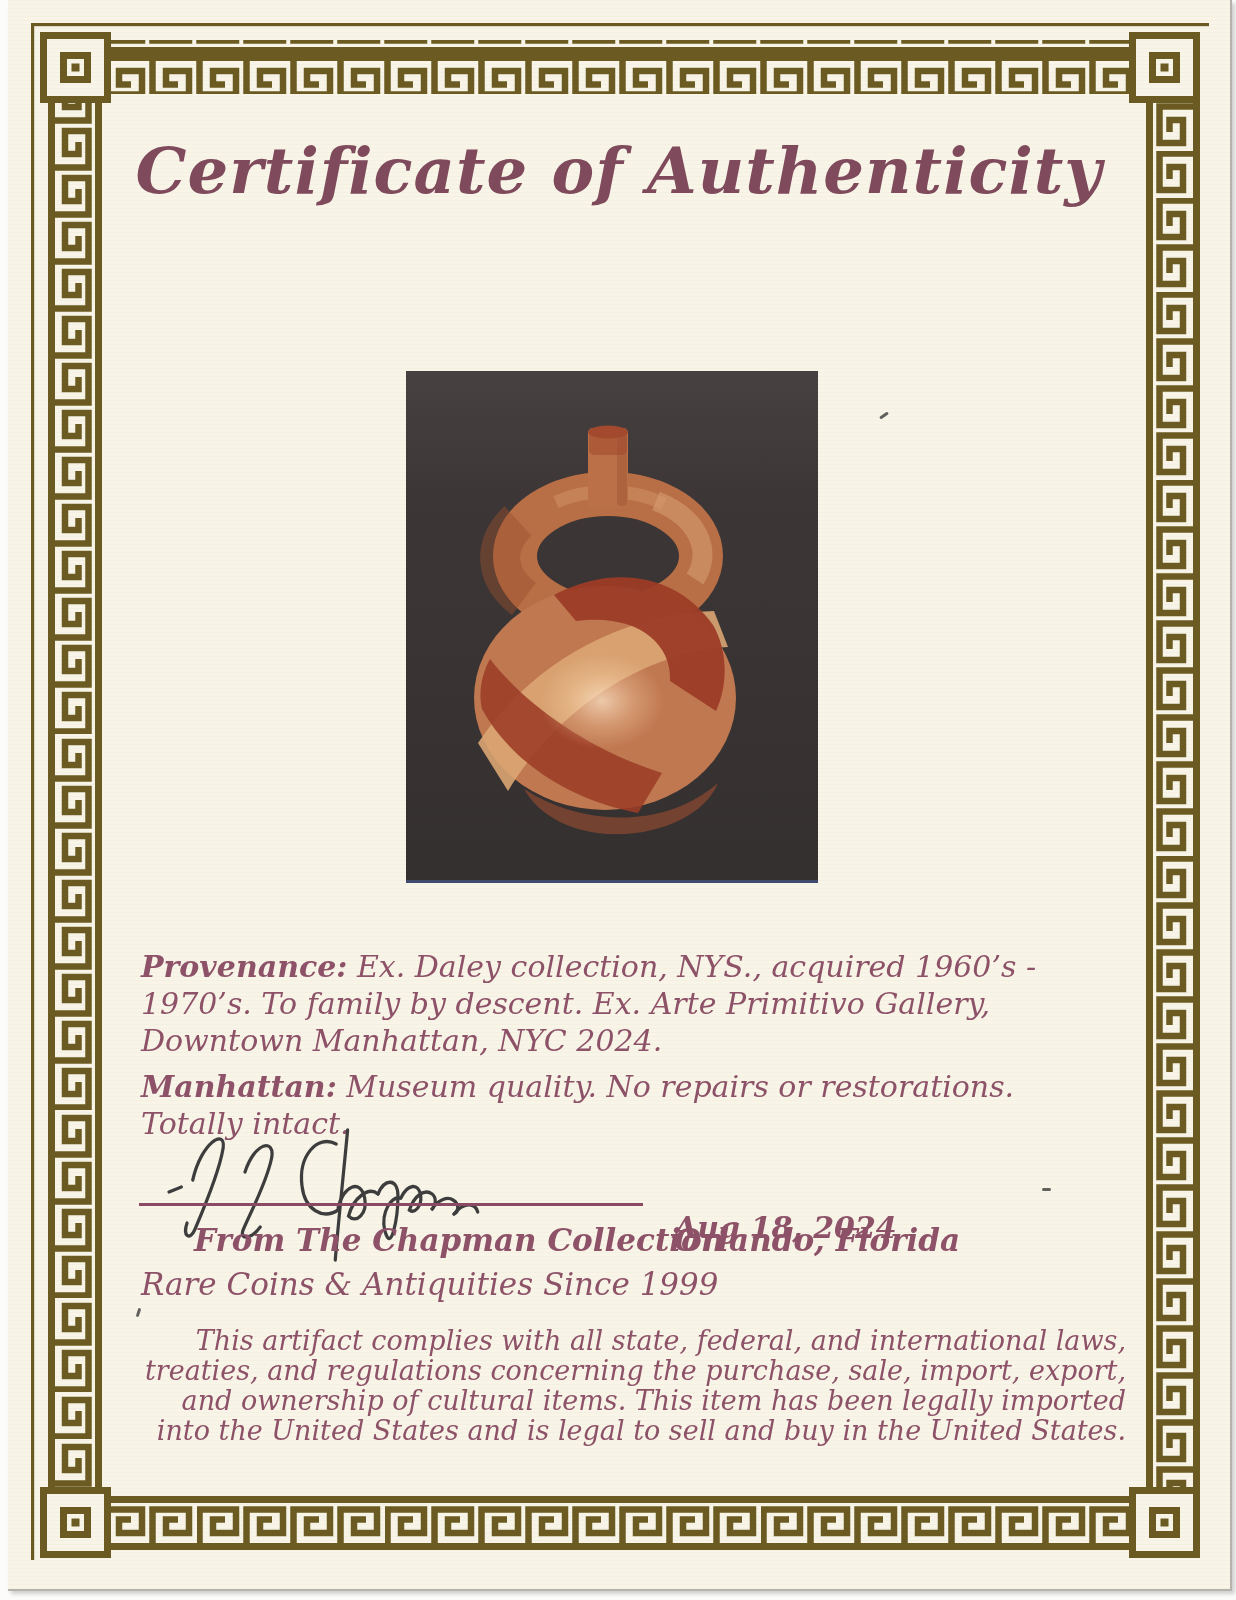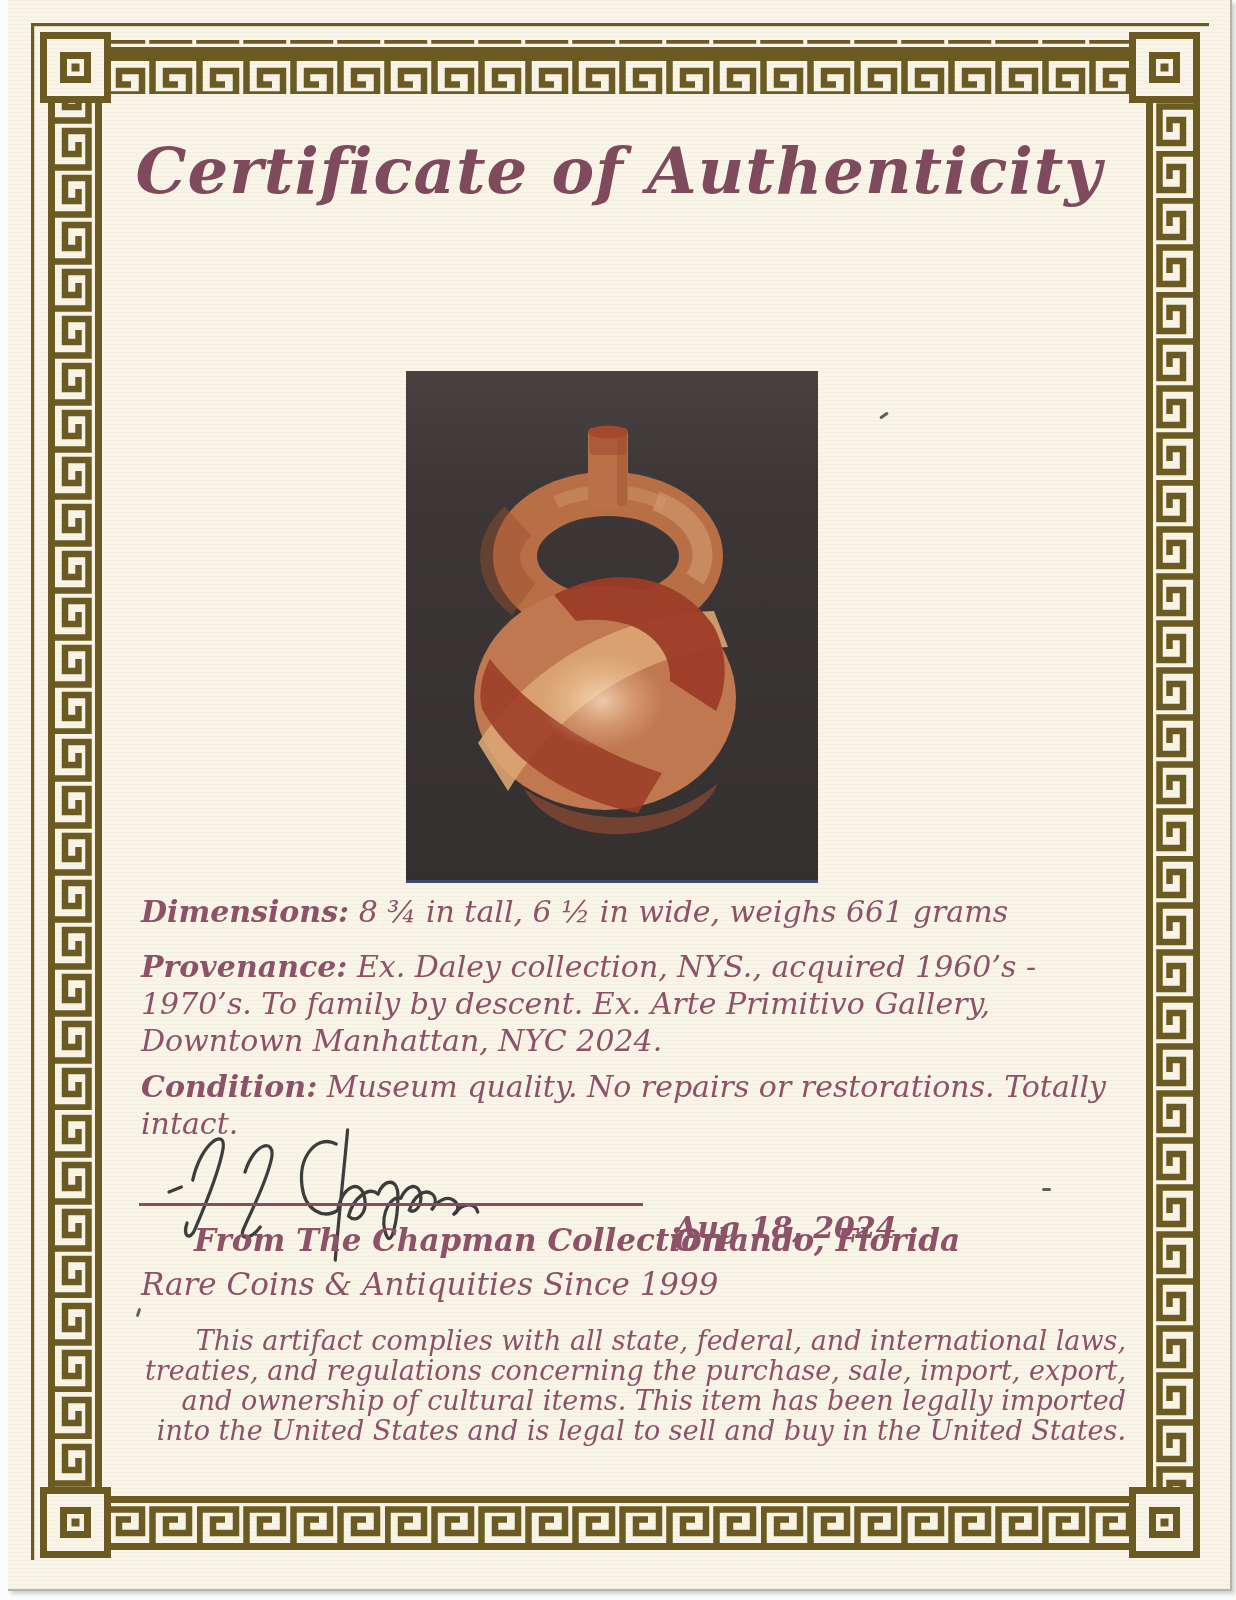--- a/index.html
+++ b/index.html
@@ -153,25 +153,24 @@
 
       <ellipse cx="199" cy="327" rx="131" ry="112" fill="#c07850"></ellipse>
       <path d="M72 372 C 125 292 215 243 308 240 L 322 276 C 235 282 150 340 102 420 Z" fill="#daa572" opacity="0.9"></path>
       <path d="M148 224 C 208 192 272 204 307 254 C 321 278 323 312 310 340 L 264 310 C 266 270 228 242 170 250 Z" fill="#9c3c27" opacity="0.95"></path>
       <path d="M84 288 C 118 332 180 378 256 402 L 232 442 C 158 428 102 386 76 338 C 72 322 76 302 84 288 Z" fill="#9c3c27" opacity="0.88"></path>
       <path d="M118 418 C 180 458 262 456 312 412 C 296 452 228 474 172 458 C 146 450 128 436 118 418 Z" fill="#a6512f" opacity="0.55"></path>
       <ellipse cx="196" cy="330" rx="62" ry="48" fill="url(#hl)"></ellipse>
     </svg>
   </div>
 
-  <p class="section sec-dimensions"><b>Dimensions:</b><span> 8 ¾ in tall, 6 ½ in wide, weighs 661 grams</span></p>
 
   <p class="section sec-provenance"><b>Provenance:</b><span> Ex. Daley collection, NYS., acquired 1960’s - 1970’s. To family by descent. Ex. Arte Primitivo Gallery, Downtown Manhattan, NYC 2024.</span></p>
 
-  <p class="section sec-condition"><b>Condition:</b><span> Museum quality. No repairs or restorations. Totally intact.</span></p>
+  <p class="section sec-condition"><b>Manhattan:</b><span> Museum quality. No repairs or restorations. Totally intact.</span></p>
 
   <svg class="sig-svg" width="540" height="155" viewBox="0 0 540 155" aria-hidden="true">
     <g fill="none" stroke="#3d3d3d" stroke-width="3.4" stroke-linecap="round" transform="translate(14,0) scale(0.95,1)">
       <path d="M20 84 l 13 -5"></path>
       <path d="M45 72 C 54 34 80 20 77 40 C 73 64 56 102 47 122 C 42 133 34 128 39 115"></path>
       <path d="M100 64 C 110 34 132 30 128 50 C 123 74 106 104 98 122 C 94 132 106 132 116 119"></path>
       <path d="M196 36 C 176 26 156 48 160 78 C 163 102 182 112 198 102"></path>
       <path d="M208 22 C 205 54 198 116 195 152"></path>
       <path d="M198 100 C 203 78 222 70 226 90 C 229 106 217 116 209 108 C 214 90 230 78 240 86"></path>
       <path d="M240 86 C 247 70 261 70 261 88 C 261 108 254 148 247 122 C 243 104 254 88 264 90"></path>

